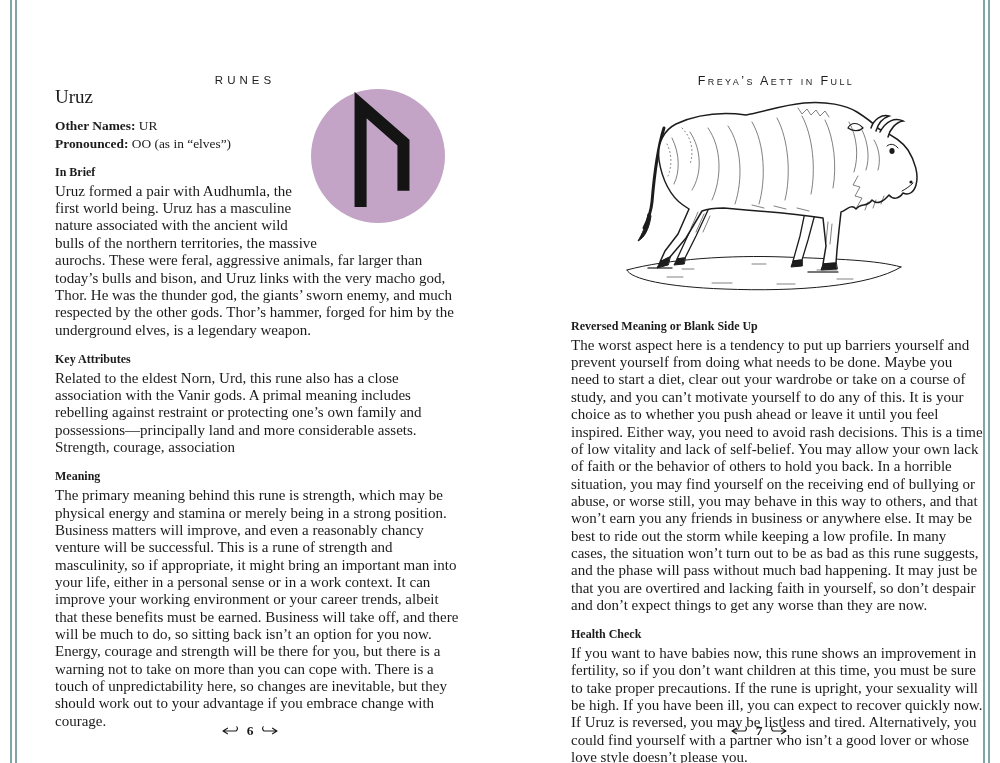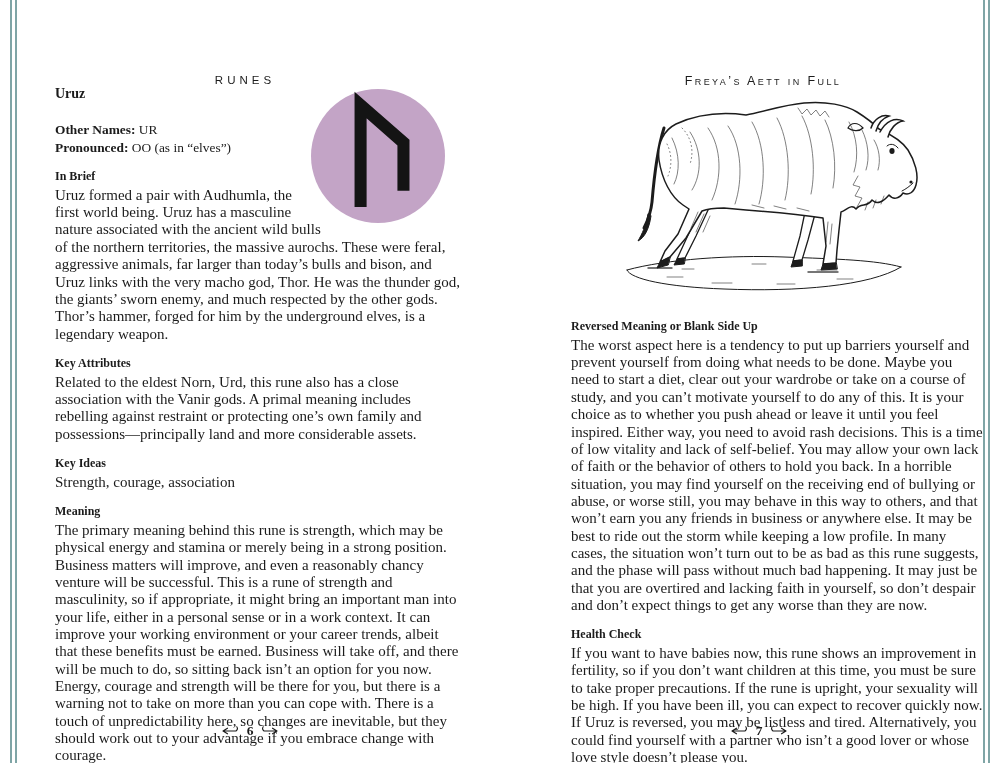--- a/index.html
+++ b/index.html
@@ -11,27 +11,27 @@
   .edge-rule{position:absolute;top:0;bottom:0;width:2px;background:var(--rule-color,#7fa5a6);}
   #rule-l1{left:10px;} #rule-l2{left:15px;}
   #rule-r1{left:983px;} #rule-r2{left:988px;}
 
   .running-head{
     position:absolute;top:27px;text-align:center;
     font-family:"Liberation Sans",sans-serif;
     font-size:11.5px;letter-spacing:4px;color:#1c1c1c;margin-top:47px;
   }
   #head-left{left:45px;width:400px;}
-  #head-right{left:557px;width:412px;font-variant:small-caps;font-size:12.5px;letter-spacing:2.4px;}
+  #head-right{left:570px;width:412px;font-variant:small-caps;font-size:12.5px;letter-spacing:2.4px;}
 
   .col{position:absolute;}
   #col-left{left:55px;top:86px;width:406px;}
   #col-right{left:555px;top:84px;width:412px;margin-left:16px;}
 
-  h1.rune-title{font-size:14px;margin:0 0 19px 0;font-weight:bold;}
+  h1.rune-title{font-size:19px;margin:0 0 9px 0;font-weight:normal;}
   .meta-line{font-size:13.4px;line-height:17.5px;}
   .meta-label{font-weight:bold;}
   h2.sec{font-size:12px;font-weight:bold;margin:14px 0 3px 0;line-height:1.15;}
   p.body{font-size:15px;line-height:17.35px;margin:0;text-align:left;}
 
   .rune-circle{
     float:right;width:134px;height:134px;border-radius:50%;
     background:var(--circle-color,#c3a4c6);
     margin:3px 16px 12px 14px;
     shape-outside:circle(53% at 50% 50%);
@@ -78,21 +78,20 @@
     <span class="meta-label">Pronounced:</span>
     <span>OO (as in “elves”)</span>
   </div>
 
   <h2 class="sec">In Brief</h2>
   <p class="body">Uruz formed a pair with Audhumla, the first world being. Uruz has a masculine nature associated with the ancient wild bulls of the northern territories, the massive aurochs. These were feral, aggressive animals, far larger than today’s bulls and bison, and Uruz links with the very macho god, Thor. He was the thunder god, the giants’ sworn enemy, and much respected by the other gods. Thor’s hammer, forged for him by the underground elves, is a legendary weapon.</p>
 
   <h2 class="sec">Key Attributes</h2>
   <p class="body">Related to the eldest Norn, Urd, this rune also has a close association with the Vanir gods. A primal meaning includes rebelling against restraint or protecting one’s own family and possessions—principally land and more considerable assets.</p>
 
-  <h2 class="sec">Key Ideas</h2>
   <p class="body">Strength, courage, association</p>
 
   <h2 class="sec">Meaning</h2>
   <p class="body">The primary meaning behind this rune is strength, which may be physical energy and stamina or merely being in a strong position. Business matters will improve, and even a reasonably chancy venture will be successful. This is a rune of strength and masculinity, so if appropriate, it might bring an important man into your life, either in a personal sense or in a work context. It can improve your working environment or your career trends, albeit that these benefits must be earned. Business will take off, and there will be much to do, so sitting back isn’t an option for you now. Energy, courage and strength will be there for you, but there is a warning not to take on more than you can cope with. There is a touch of unpredictability here, so changes are inevitable, but they should work out to your advantage if you embrace change with courage.</p>
 </div>
 
 <div class="col" id="col-right">
 
   <figure class="bison-fig">
     <svg class="bison-svg" width="330" height="218" viewBox="0 0 330 210" aria-hidden="true">

